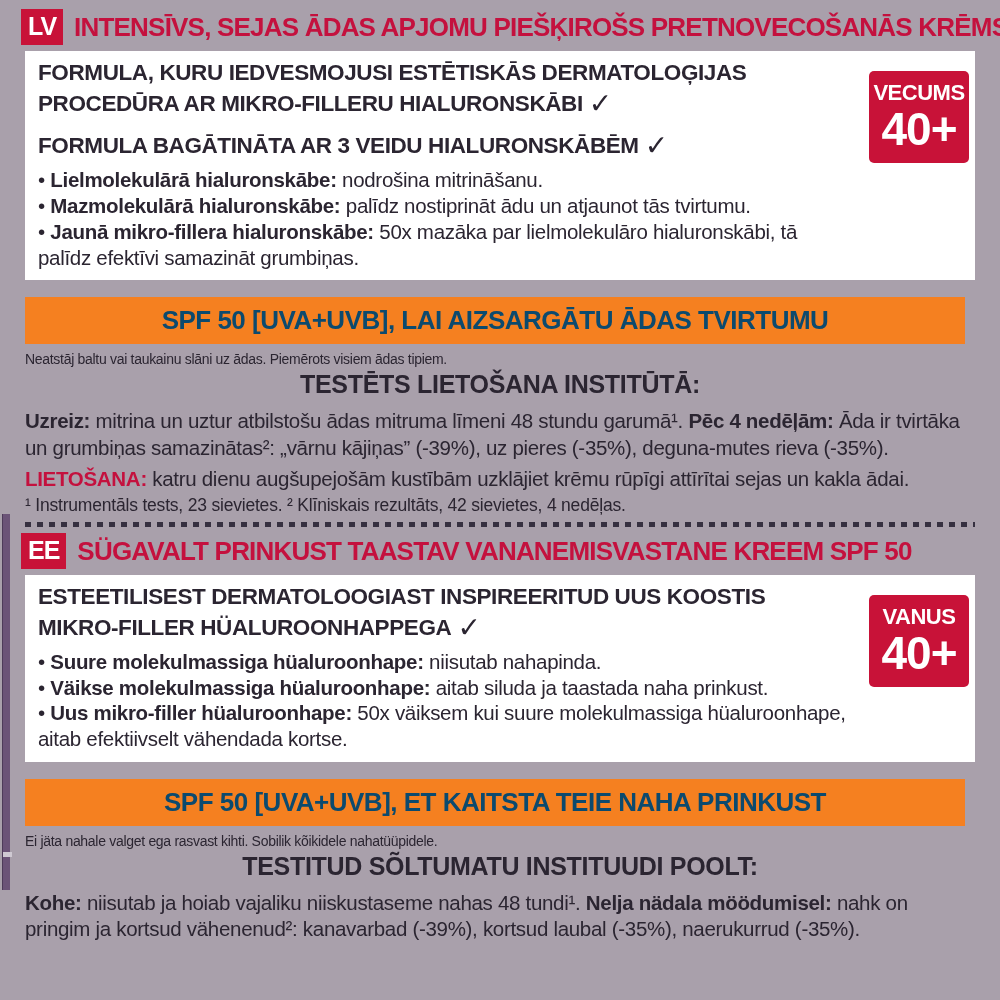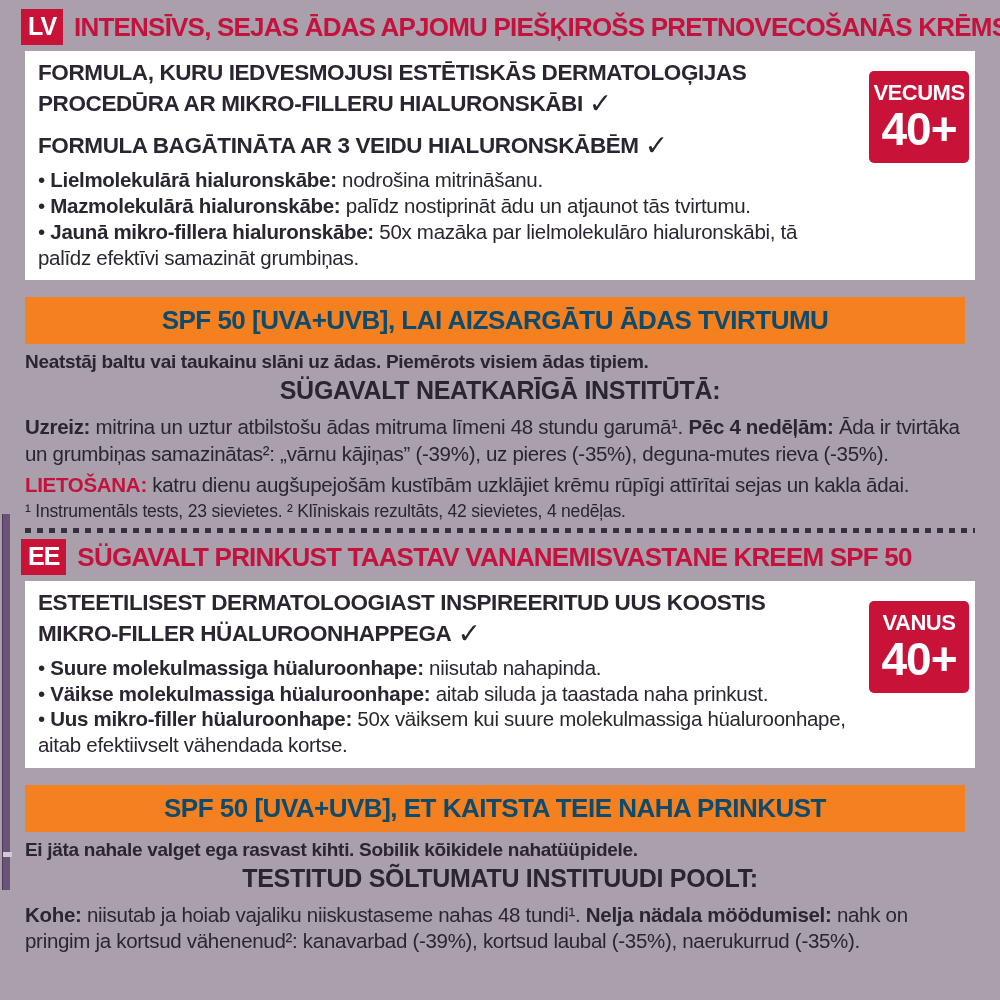--- a/index.html
+++ b/index.html
@@ -24,21 +24,21 @@
   .check-icon{font-weight:normal;font-size:28px;vertical-align:-2px;padding-left:6px;}
   .bullets{margin:5px 0 0;}
   .bullet{font-size:20.5px;line-height:1.26;letter-spacing:-0.3px;}
   .bullet .lead{font-weight:bold;}
   .age-box{position:absolute;top:20px;right:6px;width:100px;background:#c81238;color:#fff;text-align:center;border-radius:5px;padding:9px 0 10px;}
   .age-label{font-size:22px;font-weight:bold;letter-spacing:-0.5px;}
   .age-value{font-size:46px;font-weight:bold;line-height:1.02;letter-spacing:-1px;}
 
   .banner{background:#f58020;color:#0c4a6e;text-align:center;font-weight:bold;font-size:26px;letter-spacing:-0.5px;padding:8px 0;margin:17px 10px 7px 0;}
 
-  .skin-note{font-weight:bold;font-size:19px;letter-spacing:-0.3px;margin:2px 0 2px;}
+  .skin-note{font-weight:normal;font-size:14px;letter-spacing:-0.3px;margin:2px 0 2px;}
   .tested{text-align:center;font-weight:bold;font-size:25px;letter-spacing:-0.3px;margin:3px 0 9px;}
   .para{font-size:20.5px;line-height:1.27;letter-spacing:-0.3px;margin:0 0 5px;}
   .para .lead{font-weight:bold;}
   .usage{font-size:20.5px;line-height:1.25;letter-spacing:-0.3px;margin:2px 0 4px;}
   .usage .usage-lead{color:#c4113e;font-weight:bold;}
   .footnote{font-size:17.5px;letter-spacing:-0.2px;margin:2px 0 6px;}
 
   .divider{height:5px;margin:4px 0 6px;background:repeating-linear-gradient(to right,#363040 0 6px,transparent 6px 12px);}
 </style>
 </head>
@@ -78,21 +78,21 @@
     </div>
     <div class="age-box">
       <div class="age-label">VECUMS</div>
       <div class="age-value">40+</div>
     </div>
   </div>
 
   <div class="banner">SPF 50 [UVA+UVB], LAI AIZSARGĀTU ĀDAS TVIRTUMU</div>
 
   <div class="skin-note">Neatstāj baltu vai taukainu slāni uz ādas. Piemērots visiem ādas tipiem.</div>
-  <div class="tested">SÜGAVALT NEATKARĪGĀ INSTITŪTĀ:</div>
+  <div class="tested">TESTĒTS LIETOŠANA INSTITŪTĀ:</div>
   <div class="para">
     <span class="lead">Uzreiz:</span><span> mitrina un uztur atbilstošu ādas mitruma līmeni 48 stundu garumā¹. </span><span class="lead">Pēc 4 nedēļām:</span><span> Āda ir tvirtāka un grumbiņas samazinātas²: „vārnu kājiņas” (-39%), uz pieres (-35%), deguna-mutes rieva (-35%).</span>
   </div>
   <div class="usage">
     <span class="usage-lead">LIETOŠANA:</span><span> katru dienu augšupejošām kustībām uzklājiet krēmu rūpīgi attīrītai sejas un kakla ādai.</span>
   </div>
   <div class="footnote">¹ Instrumentāls tests, 23 sievietes. ² Klīniskais rezultāts, 42 sievietes, 4 nedēļas.</div>
 
   <div class="divider"></div>
 

